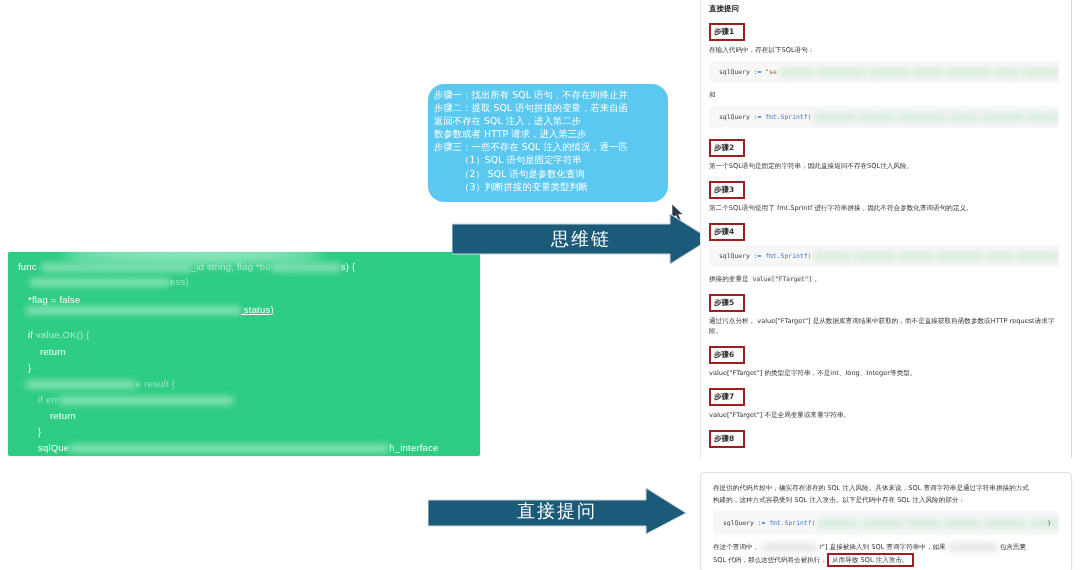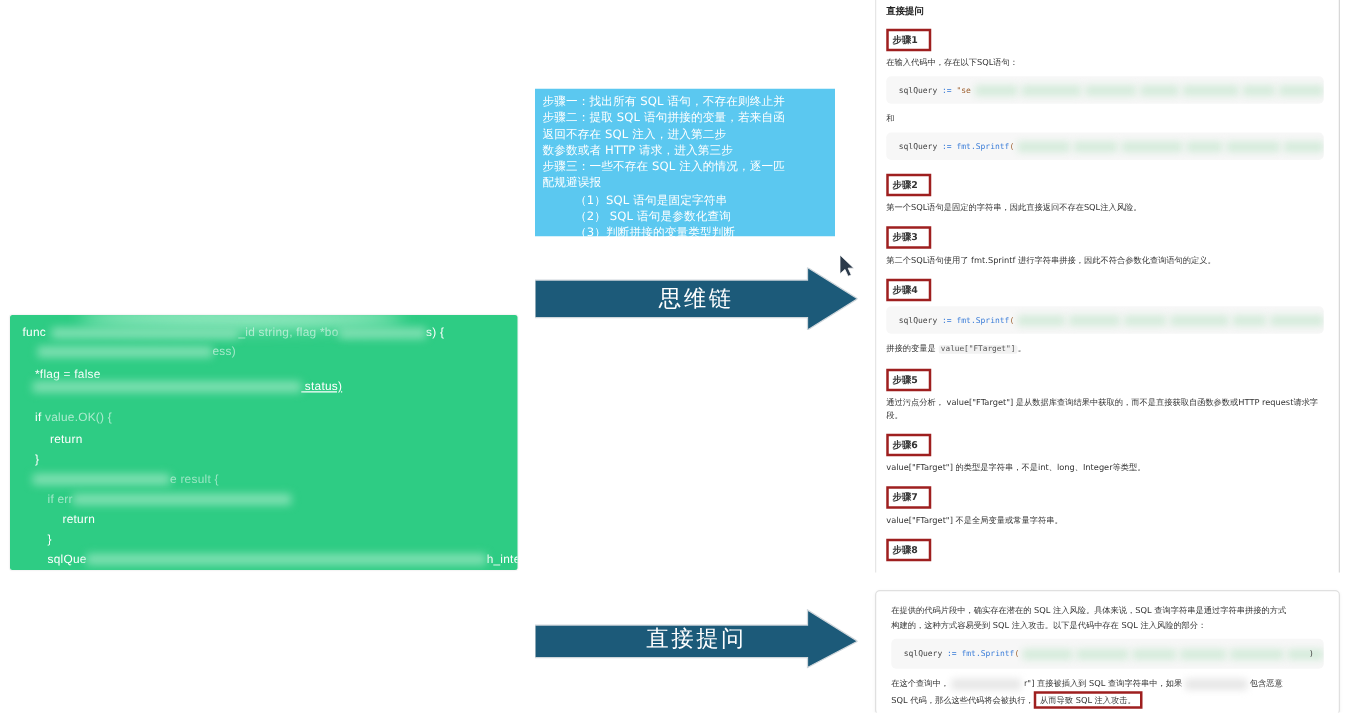--- a/index.html
+++ b/index.html
@@ -6,21 +6,21 @@
   body{
     width:1080px;height:570px;
     background:#ffffff;
     font-family:"Liberation Sans","DejaVu Sans",sans-serif;
     overflow:hidden;position:relative;
   }
   .stage{position:absolute;left:0;top:0;width:1080px;height:570px;}
 
   
   .code-green{
-    position:absolute;left:8px;top:252px;width:406px;height:204px;
+    position:absolute;left:8px;top:252px;width:472px;height:204px;
     background:#2ecc84;border-radius:2px;overflow:hidden;
     box-shadow:0 0 0 1px rgba(0,0,0,.04);
   }
   .code-green .cg-line{
     position:absolute;color:#ffffff;font-family:"Liberation Sans","DejaVu Sans",sans-serif;
     font-size:9.5px;white-space:nowrap;letter-spacing:.2px;
   }
   .blur{
     display:inline-block;vertical-align:middle;
     background:#7fe0b2;
@@ -28,42 +28,42 @@
     border-radius:2px;
     height:9px;
   }
   .code-green .fade-top{
     position:absolute;left:55px;top:-6px;width:260px;height:18px;
     background:#8ee7bd;filter:blur(6px);border-radius:50%;
   }
 
   
   .bluebox{
-    position:absolute;left:428px;top:71px;width:240px;height:118px;
+    position:absolute;left:428px;top:84px;width:240px;height:118px;
     background:#5bc8f0;
-    padding:4px 5px 5px 6px;box-sizing:border-box;
+    padding:4px 5px 5px 6px;box-sizing:border-box;border-radius:16px;
   }
   .bluebox p{
     margin:0;color:#ffffff;font-size:9.3px;line-height:13.1px;
     font-family:"DejaVu Sans","Liberation Sans",sans-serif;
     letter-spacing:.1px;
   }
   .bluebox p.ind{padding-left:26px;}
 
   
   .arrow{position:absolute;}
   .arrow svg{display:block;}
   .arrow .alabel{
     position:absolute;left:0;top:0;width:100%;height:100%;
     display:flex;align-items:center;justify-content:center;
     color:#ffffff;font-size:18px;letter-spacing:2px;
     font-family:"DejaVu Sans","Liberation Sans",sans-serif;
     pointer-events:none;
   }
-  #arrow-cot{left:428px;top:214px;width:258px;height:50px;}
+  #arrow-cot{left:452px;top:214px;width:258px;height:50px;}
   #arrow-cot .alabel{padding-right:30px;}
   #arrow-direct{left:428px;top:486px;width:258px;height:50px;}
   #arrow-direct .alabel{padding-right:30px;}
 
   
   .cursor{position:absolute;left:672px;top:204px;width:12px;height:18px;}
 
   
   .panel{
     position:absolute;background:#ffffff;
@@ -148,21 +148,20 @@
     </div>
 
   </div>
 
   <div class="bluebox">
     <p>步骤一：找出所有 SQL 语句，不存在则终止并</p>
     <p>步骤二：提取 SQL 语句拼接的变量，若来自函</p>
     <p>返回不存在 SQL 注入，进入第二步</p>
     <p>数参数或者 HTTP 请求，进入第三步</p>
     <p>步骤三：一些不存在 SQL 注入的情况，逐一匹</p>
-    <p>配规避误报</p>
     <p class="ind">（1）SQL 语句是固定字符串</p>
     <p class="ind">（2） SQL 语句是参数化查询</p>
     <p class="ind">（3）判断拼接的变量类型判断</p>
   </div>
 
   <svg class="cursor" viewBox="0 0 12 18">
     <polygon points="0,0 0,15 4,11.5 6.5,17 9,16 6.5,10.5 11,10.5" fill="#2b3a4a" stroke="#ffffff" stroke-width="0.6"></polygon>
   </svg>
 
   <div class="arrow" id="arrow-cot">

